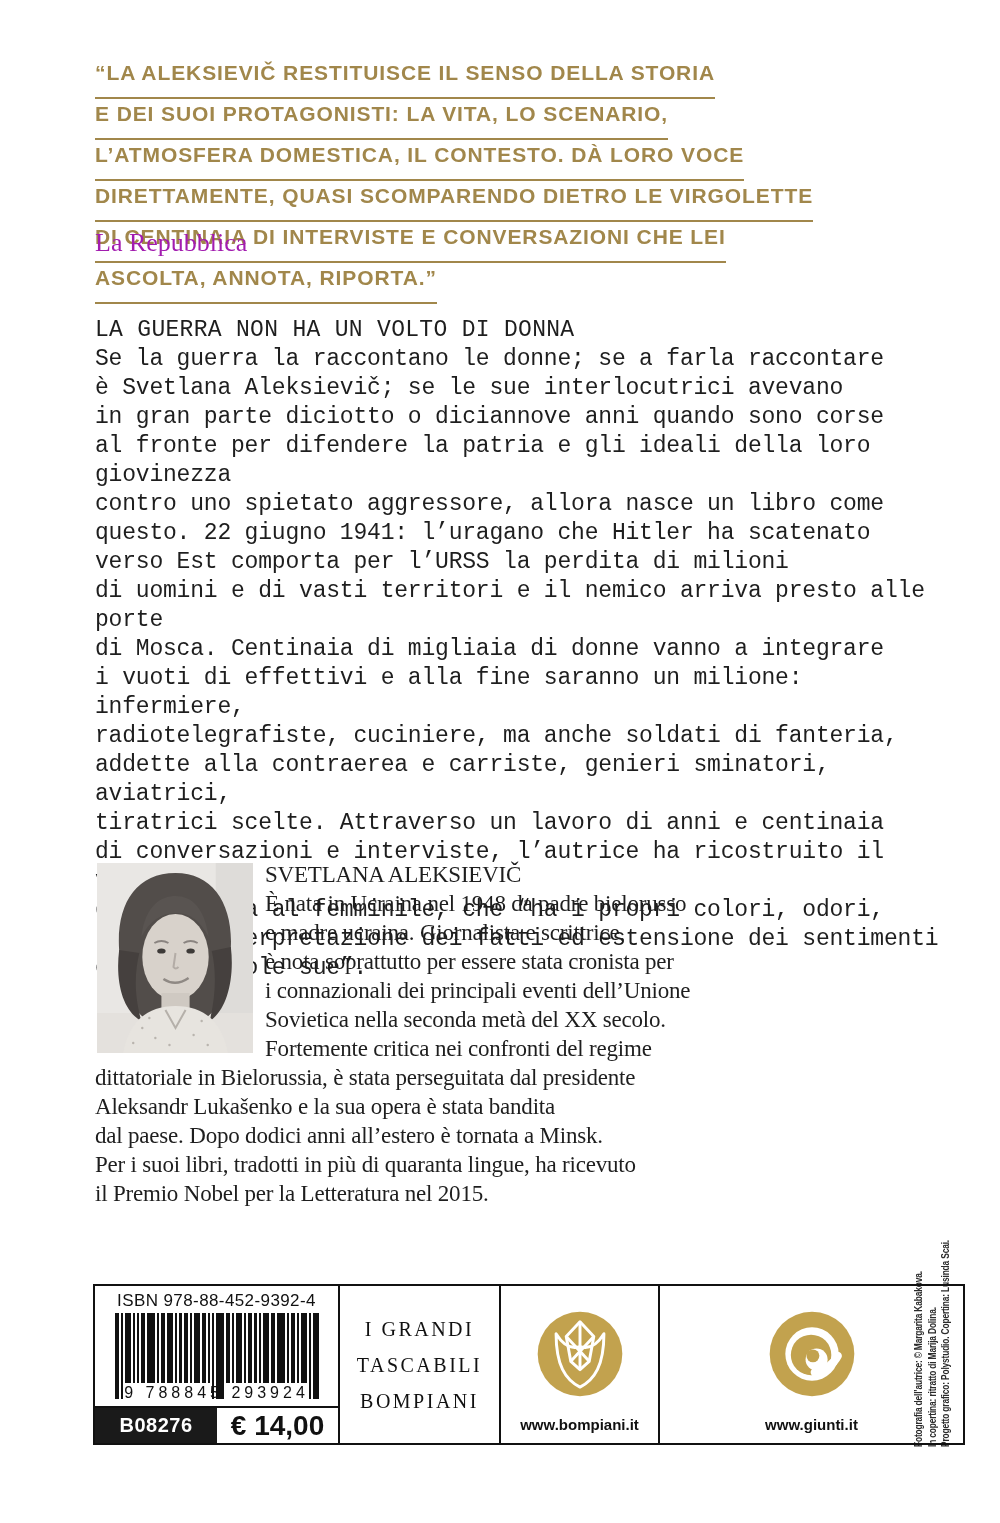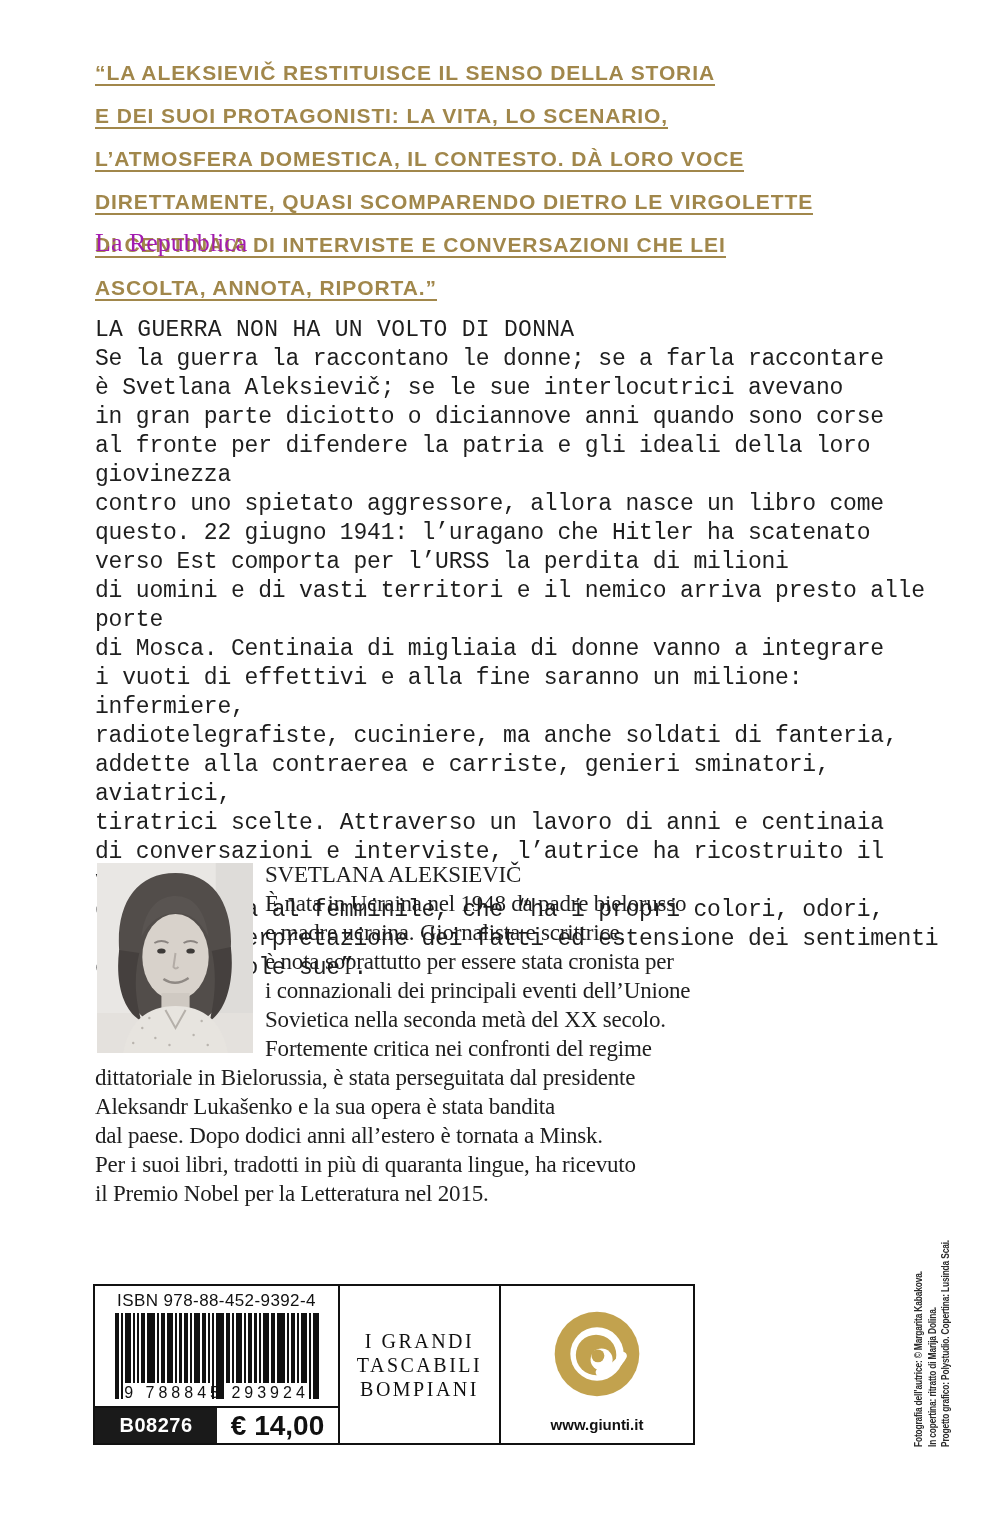--- a/index.html
+++ b/index.html
@@ -8,21 +8,21 @@
     font-family:"Liberation Serif",serif;color:#1e1e1e;
   }
   
   .quote-block{position:absolute;left:95px;top:62px;width:760px;}
   .quote-line{
     display:table;white-space:nowrap;
     font-family:"Liberation Sans",sans-serif;font-weight:700;
     font-size:21px;line-height:21px;letter-spacing:0.9px;
     color:var(--gold-text,#a1874b);
     border-bottom:2px solid var(--gold-text,#a1874b);
-    padding-bottom:1px;margin-bottom:19px;
+    padding-bottom:14px;margin-bottom:4px;
   }
   .attribution{
     position:absolute;left:95px;top:228px;
     font-family:"Liberation Serif",serif;font-size:26px;color:#a21caf;
   }
   
   .synopsis{position:absolute;left:95px;top:316px;width:845px;
     font-size:23px;line-height:29px;letter-spacing:-0.2px;font-family:Liberation Mono, monospace;}
   .synopsis-title{font-size:23px;line-height:29px;letter-spacing:0.3px;}
   .prelines{white-space:pre-line;}
@@ -37,21 +37,21 @@
   
   .credits{
     position:absolute;left:912px;top:1447px;width:312px;
     transform:rotate(-90deg) scaleX(0.84);transform-origin:0 0;
     font-family:"Liberation Sans",sans-serif;font-weight:700;
     font-size:10px;line-height:13.5px;letter-spacing:-0.2px;color:#2b2b2b;
     white-space:pre-line;
   }
   
   .footer-box{
-    position:absolute;left:93px;top:1284px;width:602px;height:161px;
+    position:absolute;left:93px;top:1284px;width:872px;height:161px;
     border:2px solid #111;display:flex;box-sizing:border-box;
     font-family:"Liberation Sans",sans-serif;color:#111;
   }
   .cell{box-sizing:border-box;border-right:2px solid #111;display:flex;flex-direction:column;align-items:center;}
   .cell:last-child{border-right:none;}
   .cell-barcode{width:245px;}
   .isbn-label{font-size:17px;letter-spacing:0.4px;margin-top:5px;}
   .barcode{display:flex;gap:2px;align-items:flex-start;height:86px;margin-top:2px;}
   .bar{background:#111;height:70px;}
   .bar.tall{height:86px;}
@@ -64,21 +64,21 @@
     display:flex;box-sizing:border-box;
   }
   .code-box{
     width:122px;background:#1a1a1a;color:#fff;display:flex;align-items:center;justify-content:center;
     font-weight:700;font-size:20px;letter-spacing:0.5px;
   }
   .price-box{flex:1;display:flex;align-items:center;justify-content:center;
     font-weight:700;font-size:28px;}
   .cell-series{width:161px;justify-content:center;}
   .series-label{
-    font-family:"Liberation Serif",serif;font-size:20px;line-height:24px;
+    font-family:"Liberation Serif",serif;font-size:20px;line-height:36px;
     letter-spacing:2.5px;text-align:center;white-space:pre-line;
   }
   .cell-logo{width:159px;}
   .cell-logo.last{flex:1;}
   .logo-circle{margin-top:22px;}
   .logo-url{margin-top:auto;margin-bottom:10px;font-weight:700;font-size:15px;}
 </style>
 </head>
 <body>
 
@@ -210,20 +210,33 @@
         <div class="price-box">€ 14,00</div>
       </div>
     </div>
 
     <div class="cell cell-series">
       <div class="series-label">I GRANDI
 TASCABILI
 BOMPIANI</div>
     </div>
 
+    <div class="cell cell-logo">
+      <svg class="logo-circle" width="92" height="92" viewBox="0 0 100 100" xmlns="http://www.w3.org/2000/svg">
+        <circle cx="50" cy="50" r="46" fill="#c2a24e" class="gold-fill"></circle>
+        <g stroke="#fff" stroke-width="3.2" fill="none" stroke-linejoin="round">
+          <path d="M24,28 C24,62 34,78 50,86 C66,78 76,62 76,28 C68,41 59,45 50,42 C41,45 32,41 24,28 Z"></path>
+          <path d="M50,15 L65,31 L60,58 L50,67 L40,58 L35,31 Z"></path>
+          <path d="M50,15 L50,67"></path>
+          <path d="M35,31 L60,58"></path>
+          <path d="M65,31 L40,58"></path>
+        </g>
+      </svg>
+      <div class="logo-url">www.bompiani.it</div>
+    </div>
 
     <div class="cell cell-logo last">
       <svg class="logo-circle" width="92" height="92" viewBox="0 0 100 100" xmlns="http://www.w3.org/2000/svg">
         <circle cx="50" cy="50" r="46" fill="#c2a24e" class="gold-fill"></circle>
         <circle cx="50" cy="50" r="29" fill="#fff"></circle>
         <circle cx="49" cy="51" r="22" fill="#c2a24e" class="gold-fill"></circle>
         <path d="M78,52 Q70,67 53,70" stroke="#fff" stroke-width="9" fill="none" stroke-linecap="round"></path>
         <circle cx="55" cy="56" r="12" fill="#fff"></circle>
         <circle cx="51" cy="52" r="7" fill="#c2a24e" class="gold-fill"></circle>
       </svg>

